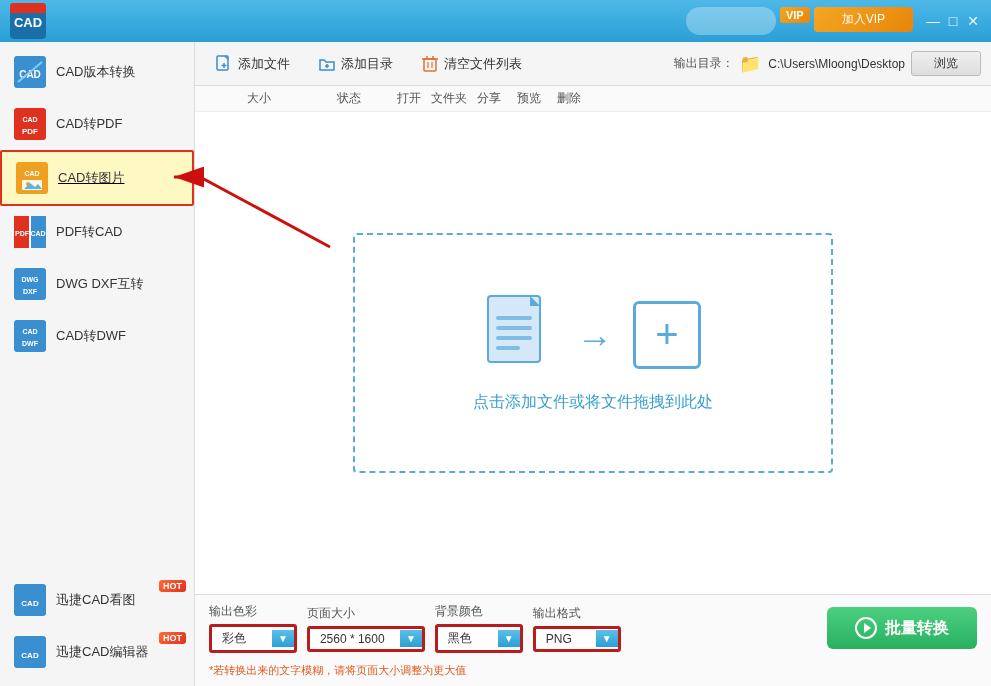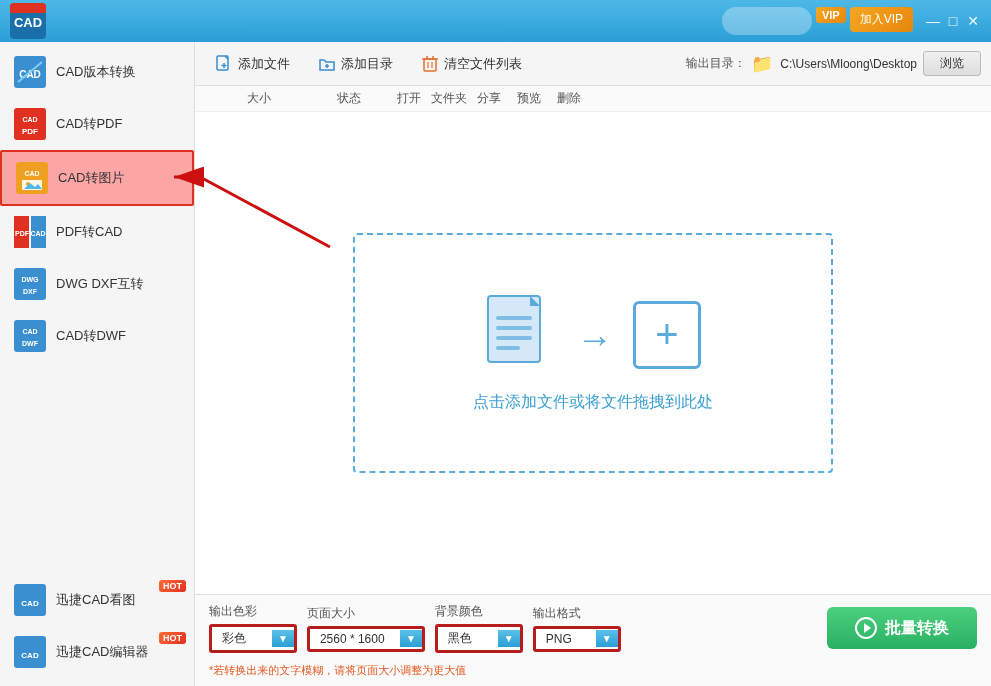--- a/index.html
+++ b/index.html
@@ -60,21 +60,21 @@
       color: white;
       font-size: 11px;
       font-weight: bold;
       padding: 2px 6px;
       border-radius: 3px;
     }
     .title-bar .join-vip-btn {
       background: linear-gradient(135deg, #f5a623, #e8860a);
       color: white;
       font-size: 12px;
-      padding: 4px 10px;
+      padding: 4px 28px;
       border-radius: 4px;
       border: none;
       cursor: pointer;
     }
     .title-bar .win-controls {
       display: flex;
       align-items: center;
       gap: 4px;
       margin-left: 12px;
     }
@@ -107,24 +107,25 @@
     }
     .sidebar-item {
       display: flex;
       align-items: center;
       padding: 10px 14px;
       cursor: pointer;
       gap: 10px;
       position: relative;
     }
     .sidebar-item.active {
-      background: #fca5a5;
+      background: #fef9c3;
       border: 2px solid #e03020;
       border-radius: 2px;
       z-index: 2;
+      text-decoration: underline;
     }
     .sidebar-item .icon-box {
       width: 32px;
       height: 32px;
       flex-shrink: 0;
     }
     .sidebar-item .item-label {
       font-size: 13px;
       color: #333;
       font-weight: 500;
@@ -200,21 +201,21 @@
       color: #333;
       font-size: 12px;
       max-width: 180px;
       overflow: hidden;
       text-overflow: ellipsis;
       white-space: nowrap;
     }
     .browse-btn {
       background: linear-gradient(180deg, #f0f0f0, #ddd);
       border: 1px solid #bbb;
-      padding: 3px 16px;
+      padding: 3px 22px;
       font-size: 12px;
       cursor: pointer;
       border-radius: 3px;
       color: #333;
     }
 
     
     .file-table-header {
       display: flex;
       align-items: center;

